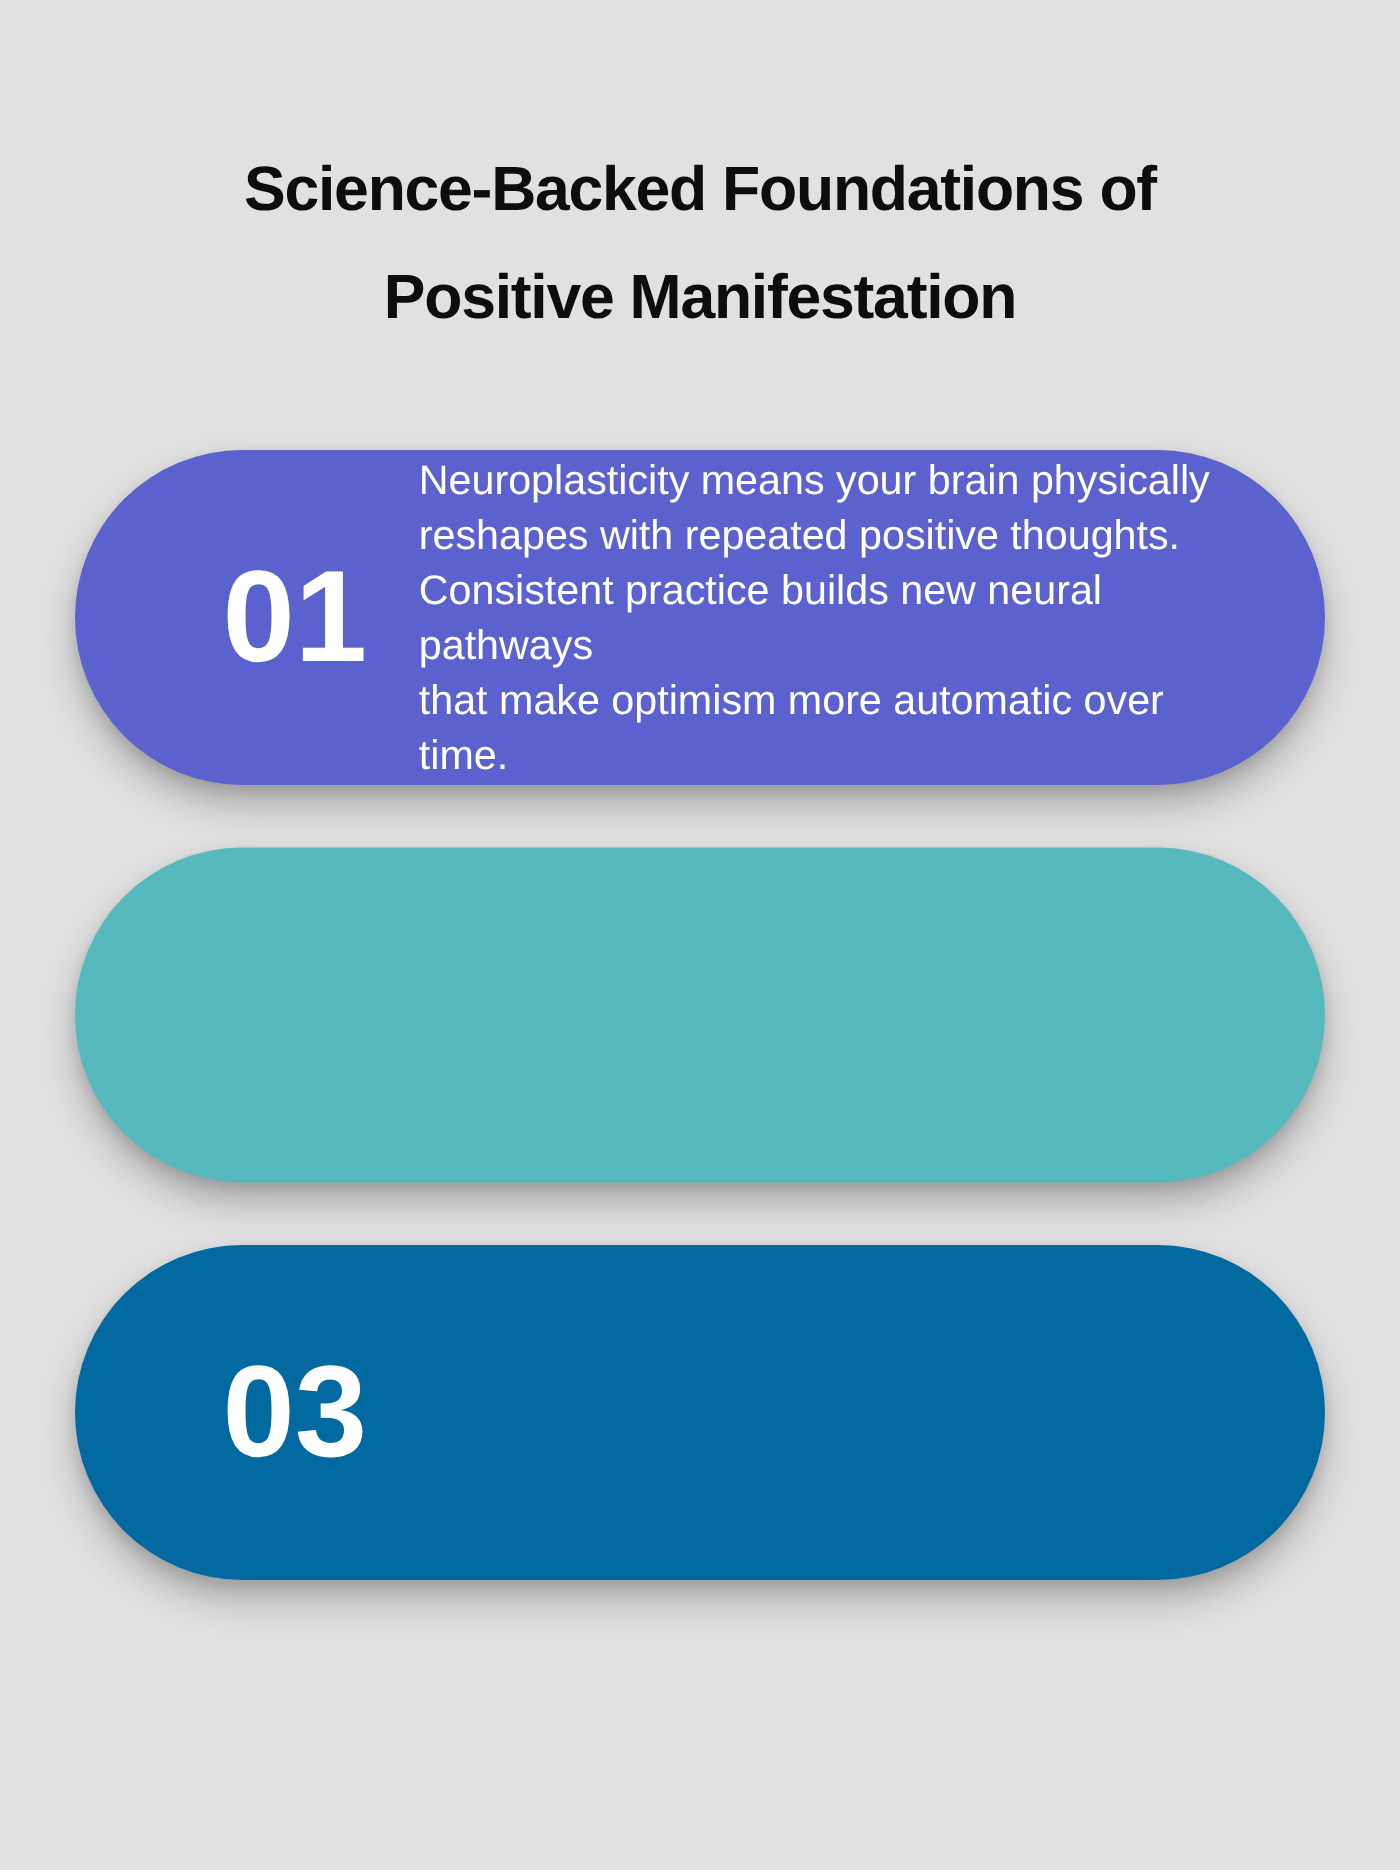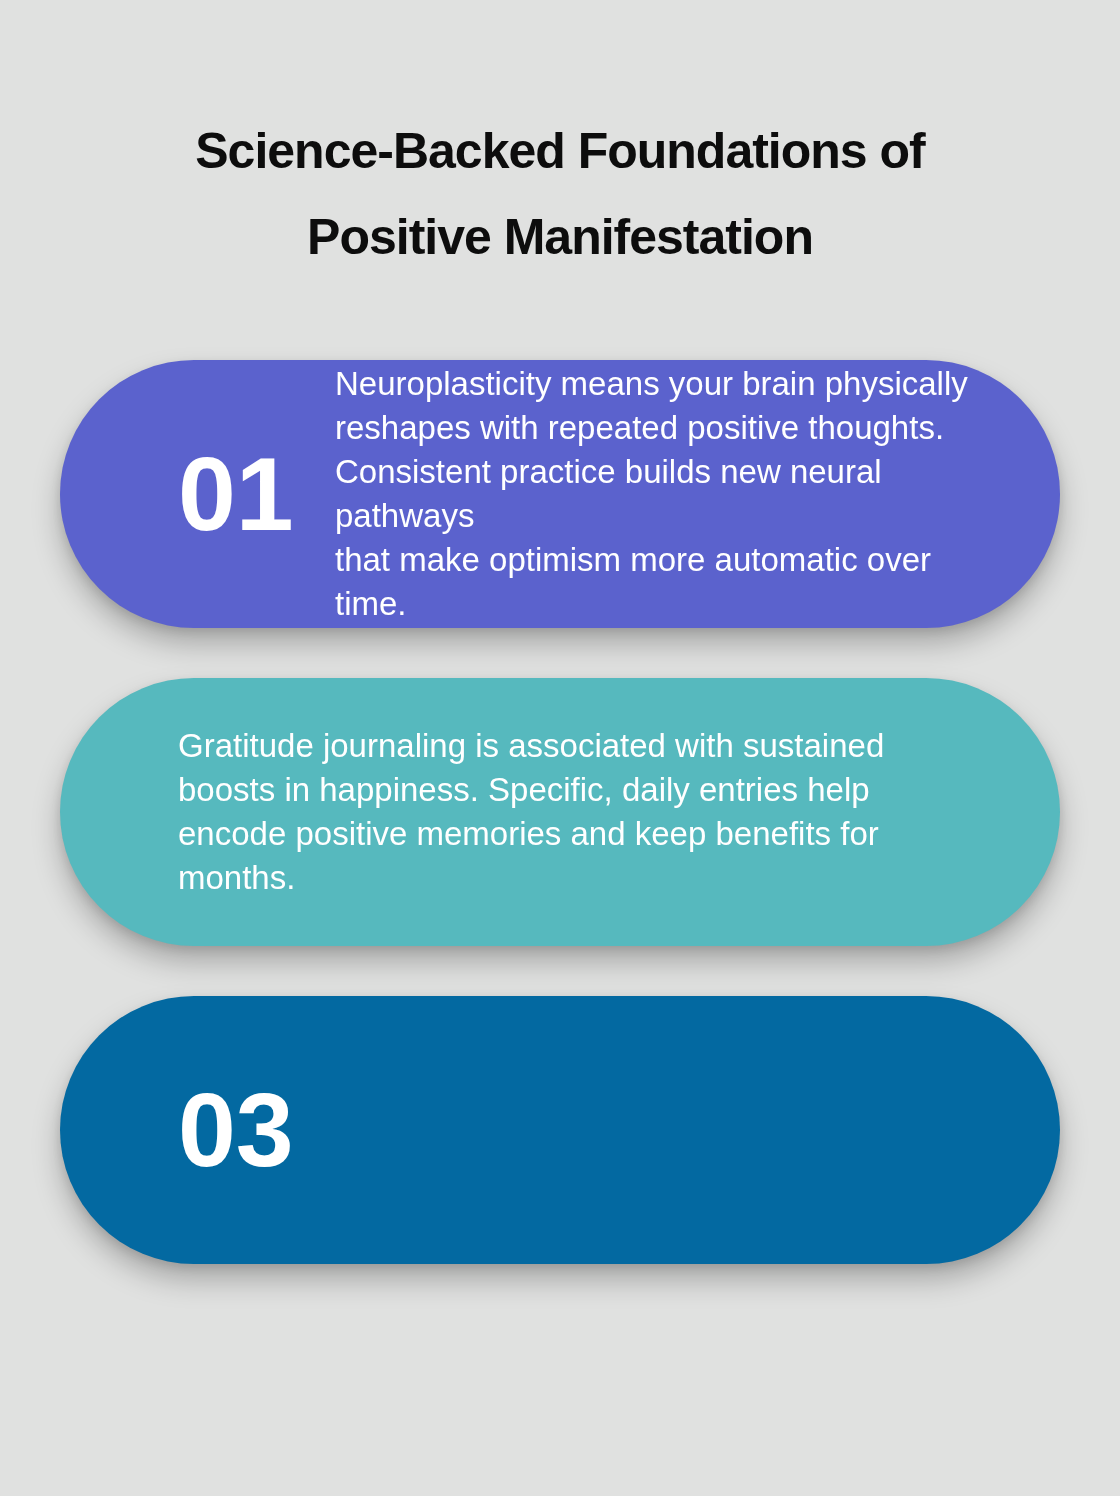--- a/index.html
+++ b/index.html
@@ -84,24 +84,20 @@
 
     <div class="card" style="background-color: rgb(91, 98, 205);">
       <div class="card-number">01</div>
       <div class="card-text">Neuroplasticity means your brain physically
 reshapes with repeated positive thoughts.
 Consistent practice builds new neural pathways
 that make optimism more automatic over time.</div>
     </div>
 
     <div class="card" style="background-color: rgb(86, 185, 190);">
-      <div class="card-text">Gratitude journaling is associated with sustained
-boosts in happiness. Specific, daily entries help
-encode positive memories and keep benefits for
-months.</div>
     </div>
 
     <div class="card" style="background-color: #0369a1;">
       <div class="card-number">03</div>
     </div>
 
   </div>
 </div>
 
 </body></html>

